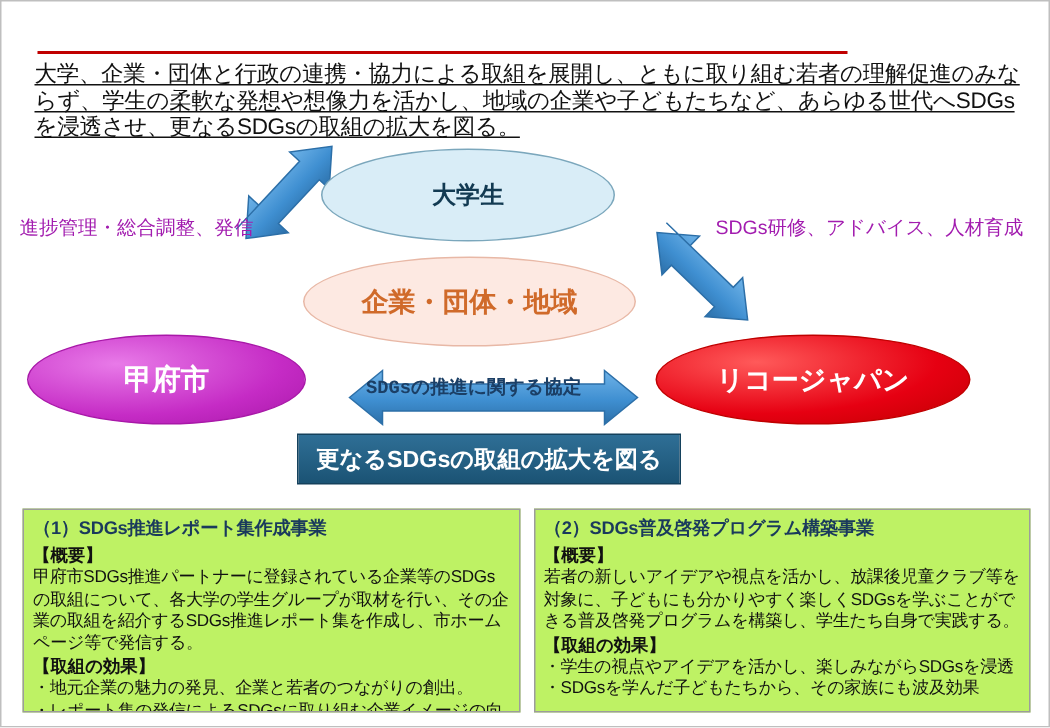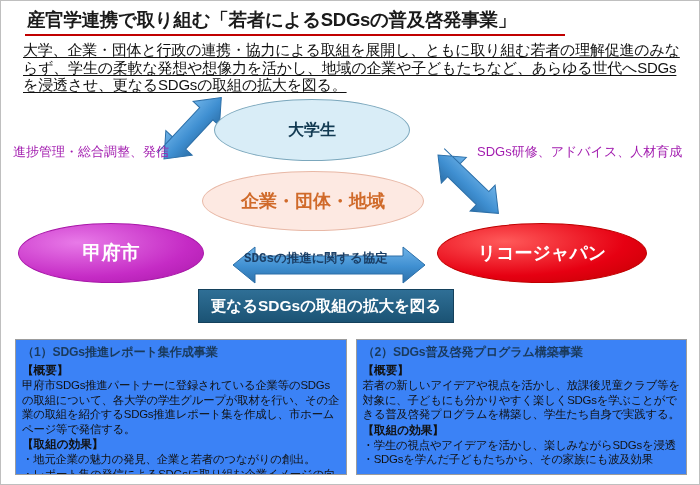--- a/index.html
+++ b/index.html
@@ -175,21 +175,21 @@
     left: 14px;
     top: 338px;
     width: 672px;
     height: 136px;
     display: flex;
     gap: 9px;
   }
   .box {
     flex: 1 1 0;
     border: 1px solid #9c9c9c;
-    background: #3b82f6;
+    background: #bef264;
     box-sizing: border-box;
     padding: 4px 6px 4px 6px;
     overflow: hidden;
   }
   .box-title {
     font-size: 12.2px;
     font-weight: bold;
     color: #1a3a5c;
     margin-bottom: 2px;
     letter-spacing: -0.2px;
@@ -217,21 +217,20 @@
     line-height: 14.6px;
     color: #111;
     letter-spacing: -0.2px;
   }
 </style>
 </head>
 <body>
 
 <div id="page">
 
-  <div class="title">産官学連携で取り組む「若者によるSDGsの普及啓発事業」</div>
   <div class="title-underline"></div>
 
   <div class="lead">大学、企業・団体と行政の連携・協力による取組を展開し、ともに取り組む若者の理解促進のみならず、学生の柔軟な発想や想像力を活かし、地域の企業や子どもたちなど、あらゆる世代へSDGsを浸透させ、更なるSDGsの取組の拡大を図る。</div>
 
   <div class="diagram">
 
     <svg class="arrow" style="left:0; top:0;" width="700" height="235" viewBox="0 0 700 235">
       <defs>
         <linearGradient id="arrGrad" x1="0" y1="0" x2="0" y2="1">
           <stop offset="0%" stop-color="#6fb3e8"></stop>

